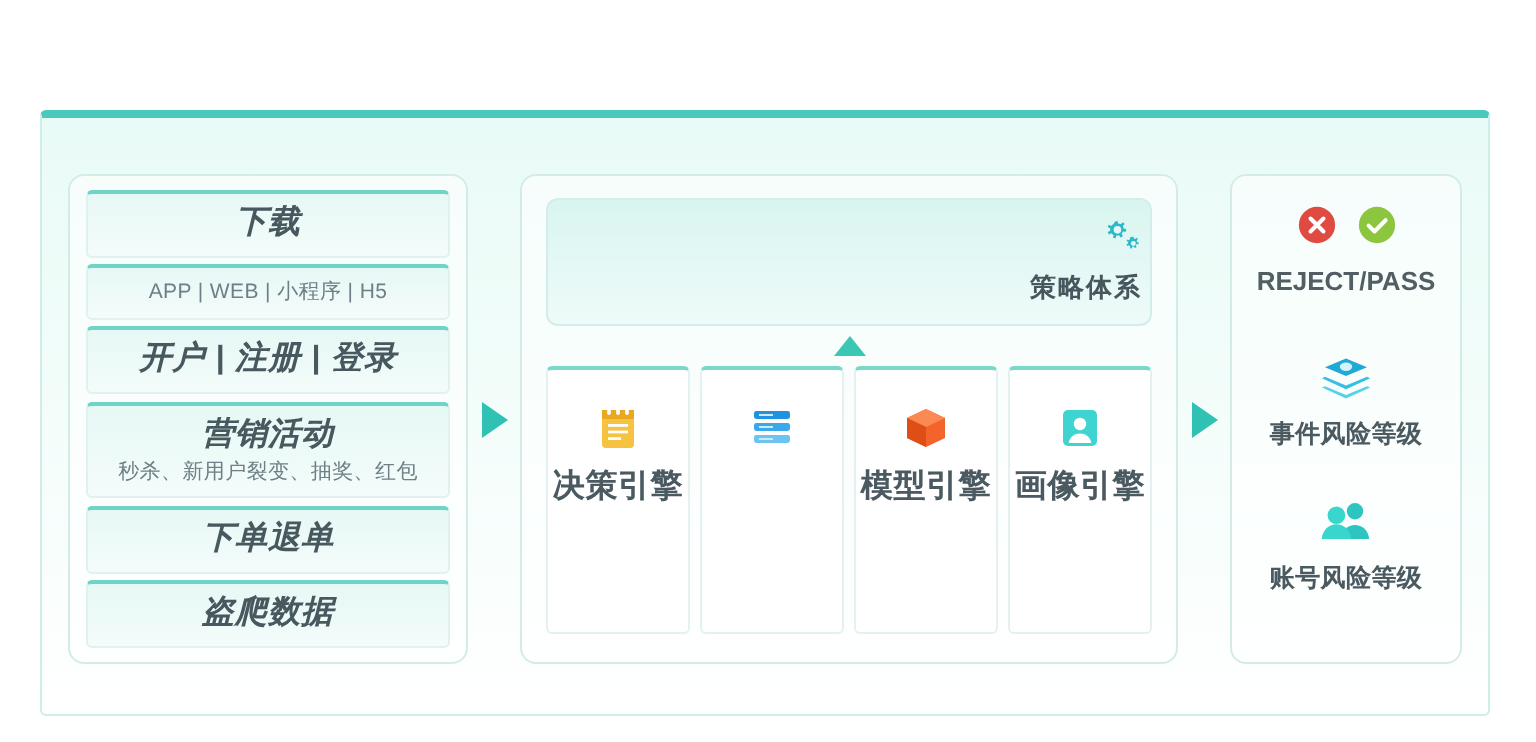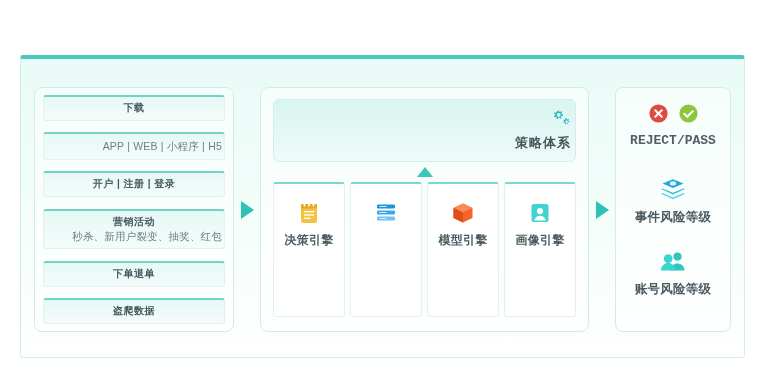--- a/index.html
+++ b/index.html
@@ -58,33 +58,33 @@
     box-sizing:border-box;
     background:linear-gradient(180deg,#e6f8f5 0%,#f4fcfb 100%);
     border:1px solid #e0f1ef;
     border-top:2px solid #6fd3c6;
     border-radius:3px;
     text-align:center;
     padding:4px 2px 5px 2px;
     color:#4c5b60;
   }
   .src-title{
-    font-size:10px;
+    font-size:16px;
     font-weight:bold;
     color:#47585e;
     line-height:1.35;
     letter-spacing:.5px;
+    font-style:italic;
   }
   .src-sub{
     font-size:10.5px;
     color:#6e7f85;
     line-height:1.35;
     margin-top:1px;
     letter-spacing:.2px;
-    text-align:right;
   }
 
   
   .arrow-col{
     flex:0 0 26px;
     display:flex;
     align-items:center;
     justify-content:center;
   }
   .tri-right{
@@ -146,21 +146,21 @@
     padding:16px 2px 0 2px;
   }
   .engine-icon{
     height:26px;
     display:flex;
     align-items:center;
     justify-content:center;
     margin-bottom:7px;
   }
   .engine-label{
-    font-size:12px;
+    font-size:16px;
     font-weight:bold;
     color:#4a5a60;
     text-align:center;
     line-height:1.3;
     letter-spacing:.3px;
   }
 
   
   .panel-right{
     flex:0 0 116px;
@@ -183,21 +183,20 @@
     justify-content:center;
     height:26px;
   }
   .out-label{
     font-size:12.5px;
     font-weight:bold;
     color:#4a5a60;
     margin-top:5px;
     letter-spacing:.2px;
     white-space:nowrap;
-    font-family:Liberation Mono, monospace;
   }
   .out-label.en{
     font-size:13px;
     color:#515f64;
     letter-spacing:0;
   }
   .sp1{height:30px;}
   .sp2{height:24px;}
 </style>
 </head>

